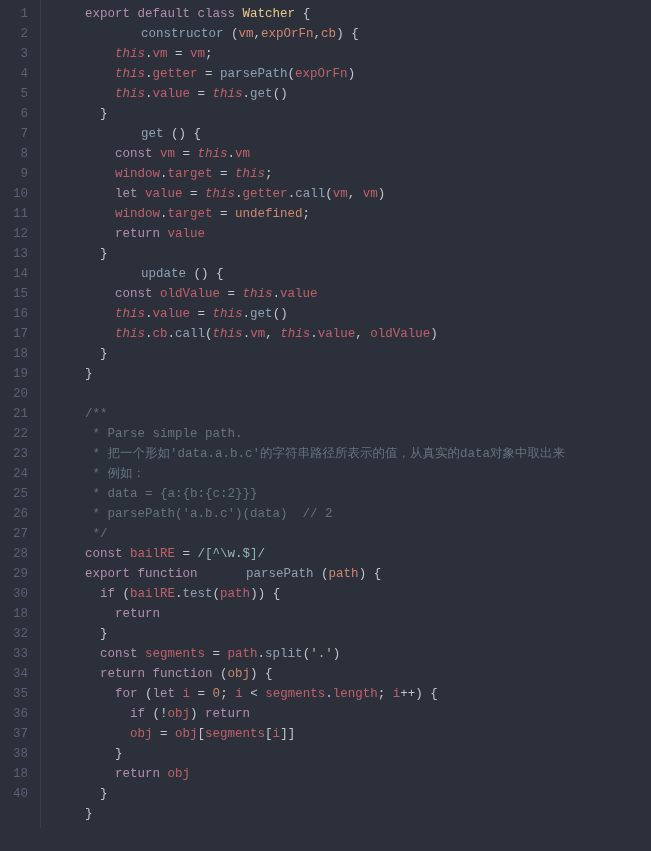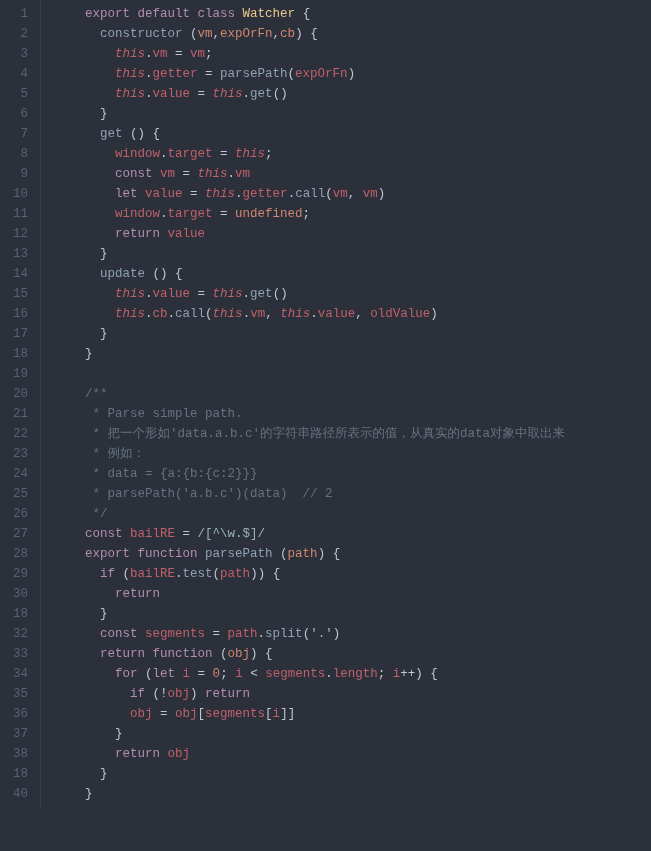--- a/index.html
+++ b/index.html
@@ -33,21 +33,21 @@
   .code {
     padding: 4px 16px 4px 14px;
     flex: 1;
   }
   .code div.line {
     height: 20px;
     white-space: pre;
   }
   .kw { color: #b48ead; }      
   .cls { color: #ebcb8b; }     
-  .fn { color: #8fa1b3; }      
+  .fn { color: #8fa1b3; margin-left: 41px; }      
   .self { color: #bf616a; font-style: italic; }    
   .prop { color: #bf616a; }    
   .param { color: #d08770; }   
   .punc { color: #c0c5ce; }
   .num { color: #d08770; }
   .str { color: #a3be8c; }
   .cm { color: #65737e; }
   .re { color: #96b5b4; }
   .call { color: #8fa1b3; }
 </style>
@@ -98,27 +98,28 @@
       <div>40</div>
     </div>
   <div class="code" id="code">
       <div class="line">    <span class="kw">export</span><span class="punc"> </span><span class="kw">default</span><span class="punc"> </span><span class="kw">class</span><span class="punc"> </span><span class="cls">Watcher</span><span class="punc"> {</span></div>
       <div class="line">      <span class="fn">constructor</span><span class="punc"> (</span><span class="param">vm</span><span class="punc">,</span><span class="param">expOrFn</span><span class="punc">,</span><span class="param">cb</span><span class="punc">) {</span></div>
       <div class="line">        <span class="self">this</span><span class="punc">.</span><span class="prop">vm</span><span class="punc"> = </span><span class="prop">vm</span><span class="punc">;</span></div>
       <div class="line">        <span class="self">this</span><span class="punc">.</span><span class="prop">getter</span><span class="punc"> = </span><span class="call">parsePath</span><span class="punc">(</span><span class="prop">expOrFn</span><span class="punc">)</span></div>
       <div class="line">        <span class="self">this</span><span class="punc">.</span><span class="prop">value</span><span class="punc"> = </span><span class="self">this</span><span class="punc">.</span><span class="call">get</span><span class="punc">()</span></div>
       <div class="line">      <span class="punc">}</span></div>
       <div class="line">      <span class="fn">get</span><span class="punc"> () {</span></div>
+      <div class="line">        <span class="kw">const</span><span class="punc"> </span><span class="prop">vm</span><span class="punc"> = </span><span class="self">this</span><span class="punc">.</span><span class="prop">vm</span></div>
       <div class="line">        <span class="prop">window</span><span class="punc">.</span><span class="prop">target</span><span class="punc"> = </span><span class="self">this</span><span class="punc">;</span></div>
-      <div class="line">        <span class="kw">const</span><span class="punc"> </span><span class="prop">vm</span><span class="punc"> = </span><span class="self">this</span><span class="punc">.</span><span class="prop">vm</span></div>
       <div class="line">        <span class="kw">let</span><span class="punc"> </span><span class="prop">value</span><span class="punc"> = </span><span class="self">this</span><span class="punc">.</span><span class="prop">getter</span><span class="punc">.</span><span class="call">call</span><span class="punc">(</span><span class="prop">vm</span><span class="punc">, </span><span class="prop">vm</span><span class="punc">)</span></div>
       <div class="line">        <span class="prop">window</span><span class="punc">.</span><span class="prop">target</span><span class="punc"> = </span><span class="param">undefined</span><span class="punc">;</span></div>
       <div class="line">        <span class="kw">return</span><span class="punc"> </span><span class="prop">value</span></div>
       <div class="line">      <span class="punc">}</span></div>
       <div class="line">      <span class="fn">update</span><span class="punc"> () {</span></div>
+      <div class="line">        <span class="kw">const</span><span class="punc"> </span><span class="prop">oldValue</span><span class="punc"> = </span><span class="self">this</span><span class="punc">.</span><span class="prop">value</span></div>
       <div class="line">        <span class="self">this</span><span class="punc">.</span><span class="prop">value</span><span class="punc"> = </span><span class="self">this</span><span class="punc">.</span><span class="call">get</span><span class="punc">()</span></div>
       <div class="line">        <span class="self">this</span><span class="punc">.</span><span class="prop">cb</span><span class="punc">.</span><span class="call">call</span><span class="punc">(</span><span class="self">this</span><span class="punc">.</span><span class="prop">vm</span><span class="punc">, </span><span class="self">this</span><span class="punc">.</span><span class="prop">value</span><span class="punc">, </span><span class="prop">oldValue</span><span class="punc">)</span></div>
       <div class="line">      <span class="punc">}</span></div>
       <div class="line">    <span class="punc">}</span></div>
       <div class="line"></div>
       <div class="line">    <span class="cm">/**</span></div>
       <div class="line">    <span class="cm"> * Parse simple path.</span></div>
       <div class="line">    <span class="cm"> * 把一个形如'data.a.b.c'的字符串路径所表示的值，从真实的data对象中取出来</span></div>
       <div class="line">    <span class="cm"> * 例如：</span></div>
       <div class="line">    <span class="cm"> * data = {a:{b:{c:2}}}</span></div>

